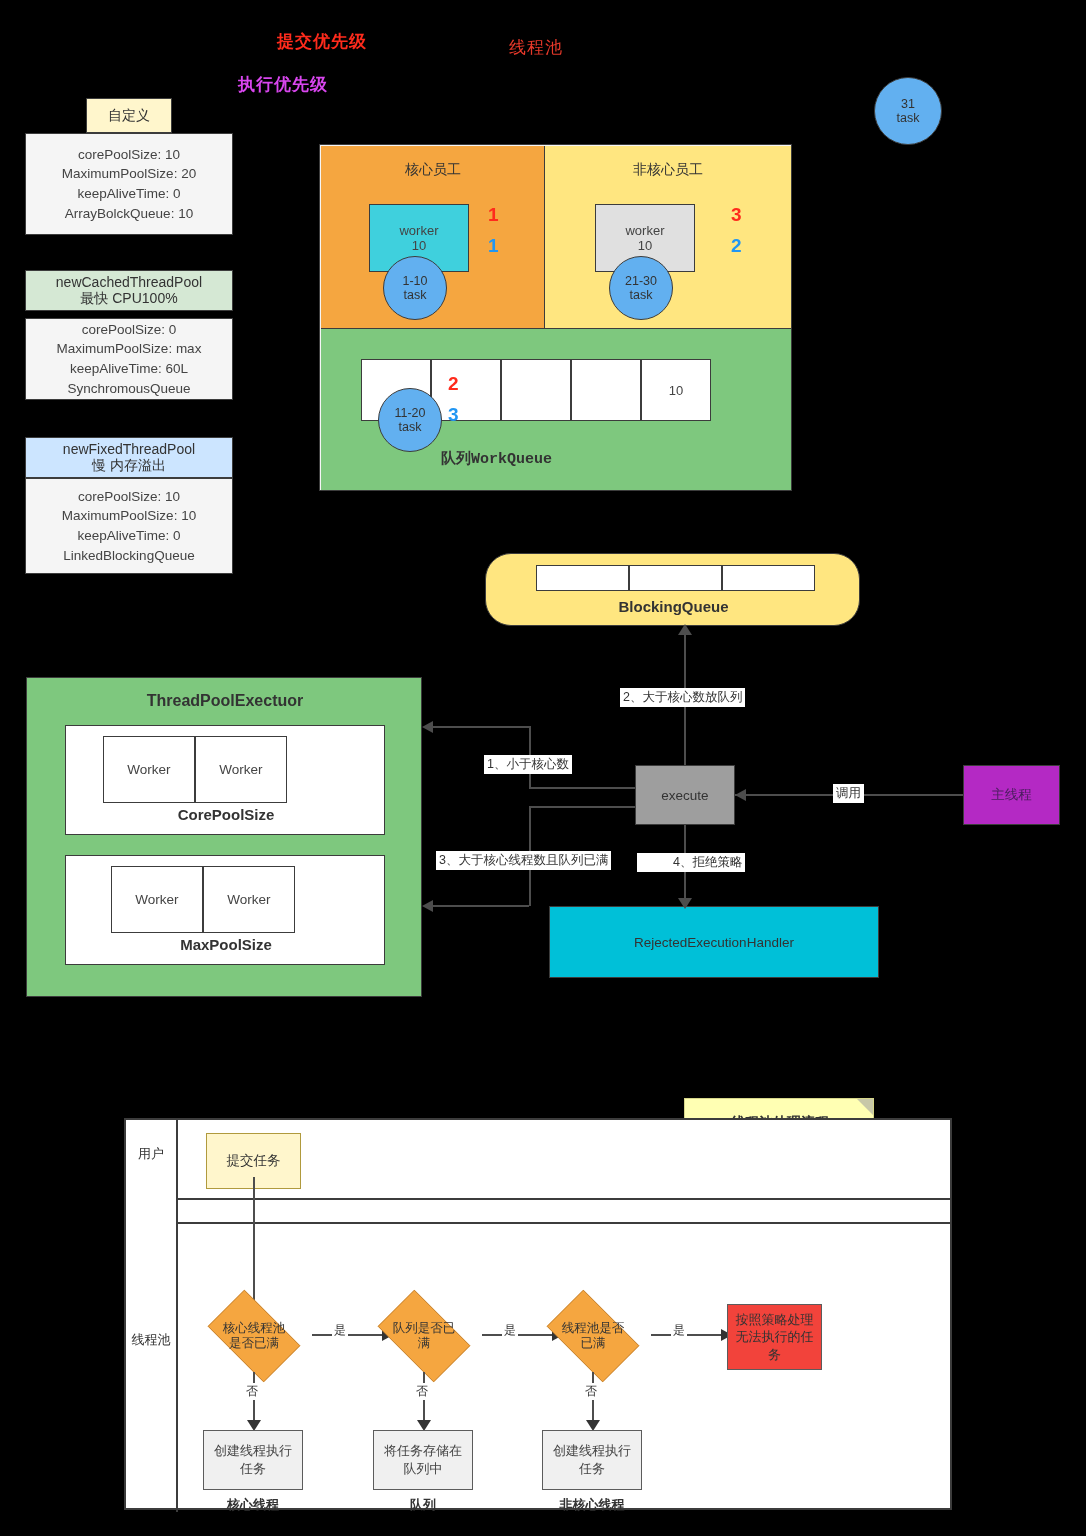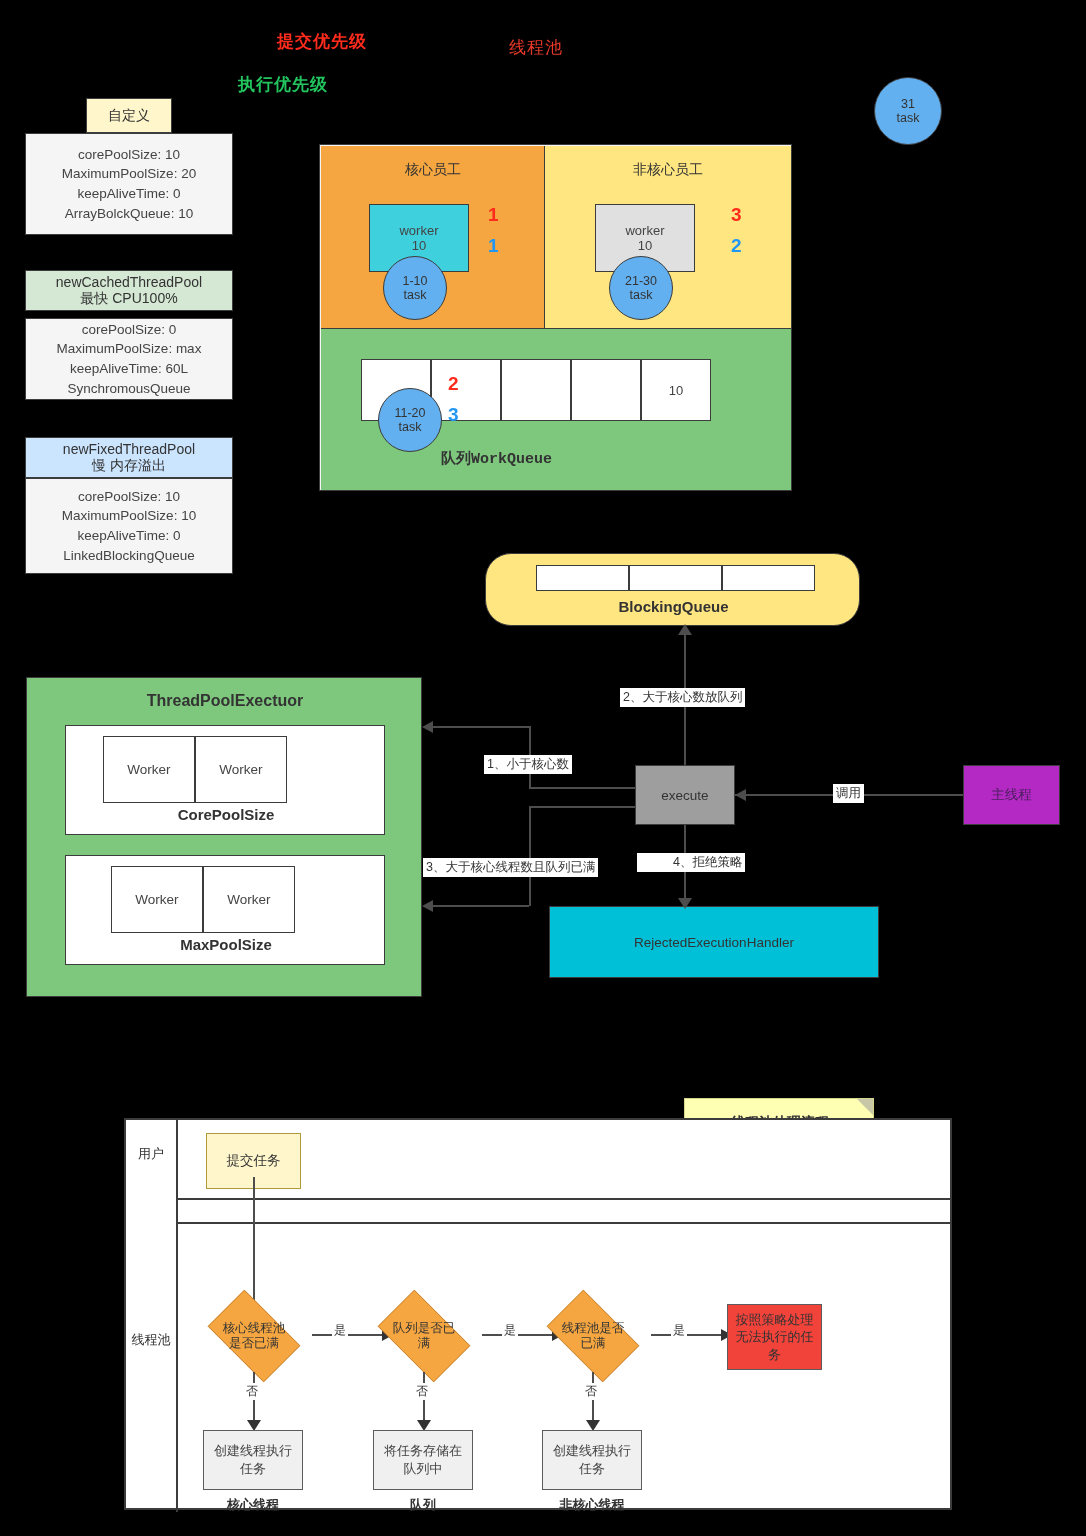--- a/index.html
+++ b/index.html
@@ -2,21 +2,21 @@
 <html><head>
 <meta charset="utf-8">
 <style>
   html,body{margin:0;padding:0;background:#000;}
   body{width:1086px;height:1536px;position:relative;overflow:hidden;
        font-family:"Liberation Sans","DejaVu Sans",sans-serif;}
   .abs{position:absolute;box-sizing:border-box;}
   .ctr{display:flex;align-items:center;justify-content:center;text-align:center;}
   .col{flex-direction:column;}
   .title-red{color:#ff2b1c;font-weight:bold;font-size:17px;letter-spacing:1px;}
-  .title-blue{color:#22c55e;font-weight:bold;font-size:17px;letter-spacing:1px;}
+  .title-blue{color:#d946ef;font-weight:bold;font-size:17px;letter-spacing:1px;}
   .title-red2{color:#e8392a;font-size:17px;letter-spacing:1px;}
   .card-head{background:#fff6cc;border:1.6px solid #3c3c3c;color:#333;font-size:14px;}
   .card-body{background:#f5f5f5;border:1.6px solid #3c3c3c;color:#444;font-size:13.5px;line-height:1.45;}
   .hd-green{background:#d5e8d4;}
   .hd-blue{background:#cce5ff;}
   .pool-outer{background:#f5f5f5;border:1.8px solid #3c3c3c;}
   .core-emp{background:#f5a640;border-right:1.8px solid #3c3c3c;}
   .noncore-emp{background:#ffe680;}
   .queue-zone{background:#7ec87e;}
   .worker-cyan{background:#3fd0dd;border:1.8px solid #3c3c3c;}
@@ -174,21 +174,21 @@
 <div class="abs ln" style="left:529px;top:787px;width:106px;height:2px;"></div>
 <div class="abs ln" style="left:529px;top:726px;width:2px;height:63px;"></div>
 <div class="abs ln" style="left:432px;top:726px;width:97px;height:2px;"></div>
 <div class="abs" style="left:422px;top:721px;width:0;height:0;border-top:6px solid transparent;border-bottom:6px solid transparent;border-right:11px solid #4d4d4d;"></div>
 <div class="abs edge-lbl" style="left:484px;top:755px;">1、小于核心数</div>
 
 <div class="abs ln" style="left:529px;top:806px;width:106px;height:2px;"></div>
 <div class="abs ln" style="left:529px;top:806px;width:2px;height:100px;"></div>
 <div class="abs ln" style="left:432px;top:905px;width:97px;height:2px;"></div>
 <div class="abs" style="left:422px;top:900px;width:0;height:0;border-top:6px solid transparent;border-bottom:6px solid transparent;border-right:11px solid #4d4d4d;"></div>
-<div class="abs edge-lbl" style="left:423px;top:851px;margin-top:7px;">3、大于核心线程数且队列已满</div>
+<div class="abs edge-lbl" style="left:436px;top:851px;">3、大于核心线程数且队列已满</div>
 
 <div class="abs ln" style="left:684px;top:825px;width:2px;height:75px;"></div>
 <div class="abs" style="left:678px;top:898px;width:0;height:0;border-left:7px solid transparent;border-right:7px solid transparent;border-top:11px solid #4d4d4d;"></div>
 <div class="abs edge-lbl" style="left:637px;top:853px;padding-left:36px;">4、拒绝策略</div>
 
 <div class="abs note" style="left:684px;top:1098px;width:190px;height:62px;">
   <div class="note-fold"></div>
   <div class="abs ctr" style="left:0;top:14px;width:190px;height:20px;">线程池处理流程</div>
 </div>
 

